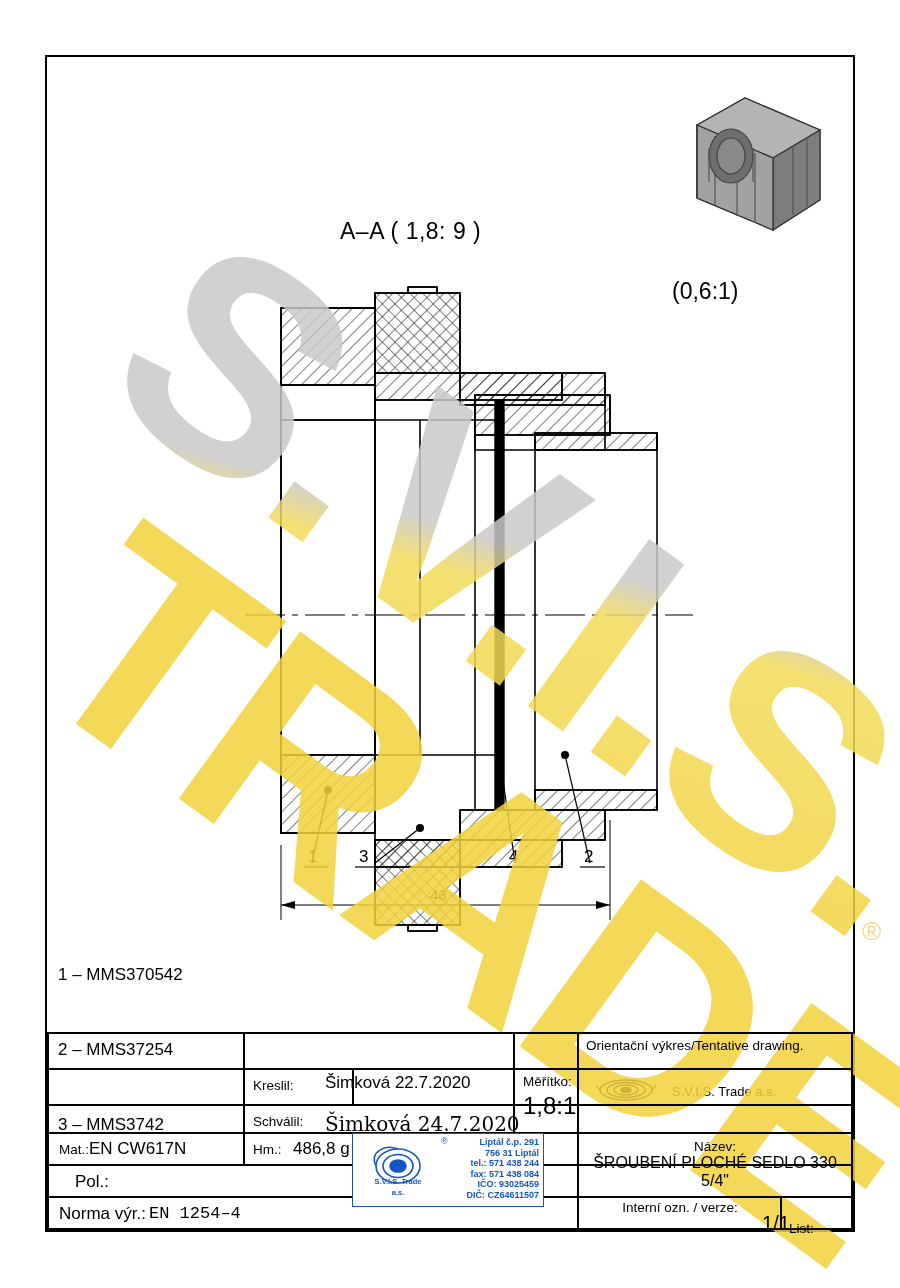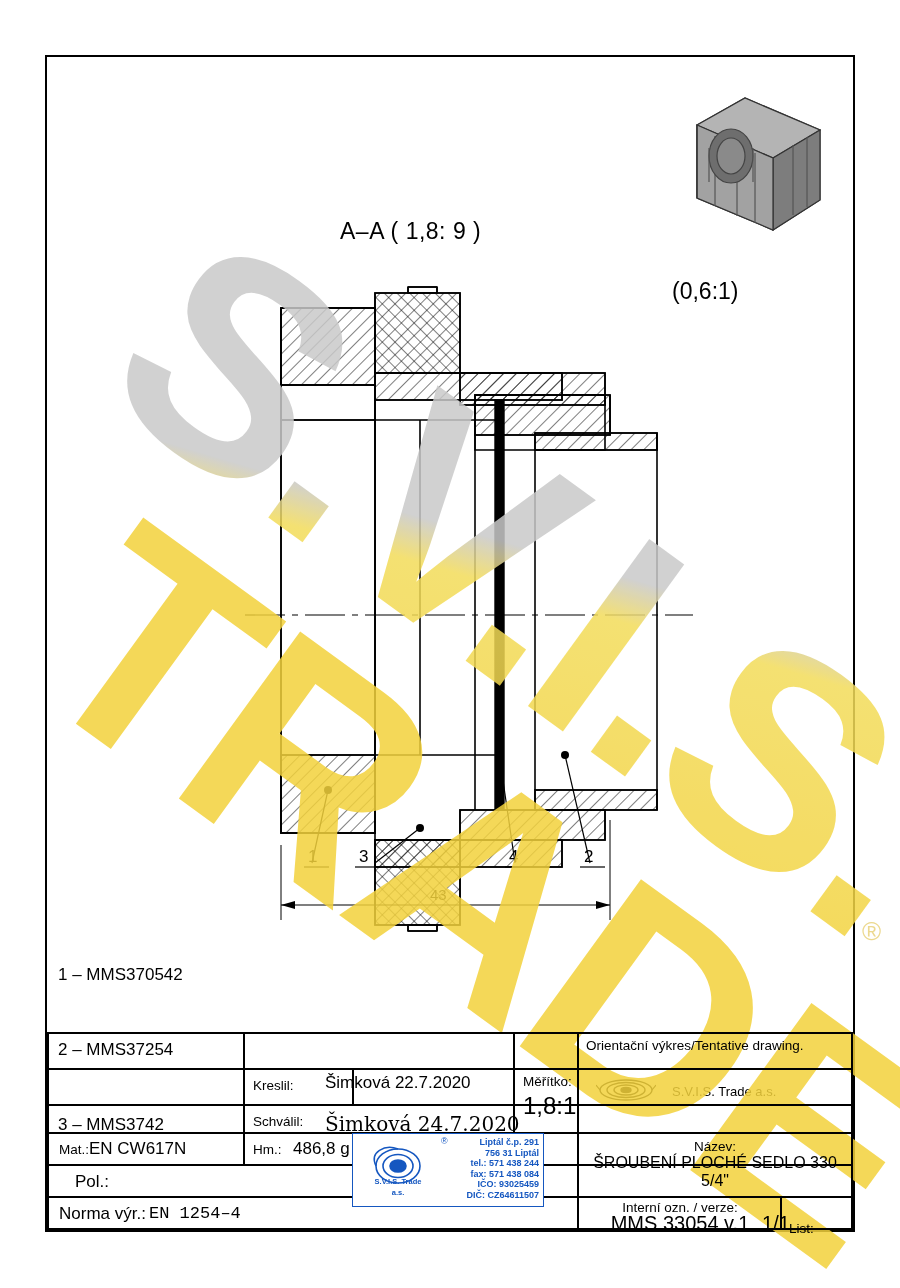--- a/index.html
+++ b/index.html
@@ -274,21 +274,20 @@
 
   <div class="cell val" style="left:6px;top:138px;margin-left:16px;">Pol.:</div>
 
   <div class="cell val" style="left:6px;top:170px;">Norma výr.:</div>
   <div class="cell val" style="left:96px;top:170px;font-family:Liberation Mono, monospace;">EN 1254–4</div>
 
   <div class="cell lbl center" style="left:534px;top:105px;width:268px;">Název:</div>
   <div class="cell center" style="left:534px;top:120px;width:268px;font-size:16px;">ŠROUBENÍ PLOCHÉ SEDLO 330 5/4"</div>
 
   <div class="cell lbl center" style="left:534px;top:166px;width:198px;">Interní ozn. / verze:</div>
-  <div class="cell center" style="left:534px;top:178px;width:198px;font-size:20px;">MMS 33054 v.1</div>
 
   <div class="cell lbl center" style="left:736px;top:166px;width:66px;text-align:left;margin-top:21px;">List:</div>
   <div class="cell center" style="left:696px;top:178px;width:66px;font-size:20px;">1/1</div>
 </div>
 
 <div class="svis-logo">
   <svg viewBox="0 0 60 28" xmlns="http://www.w3.org/2000/svg">
     <g fill="none" stroke="#000" stroke-width="1.4">
       <ellipse cx="30" cy="14" rx="26" ry="10"></ellipse>
       <ellipse cx="30" cy="14" rx="19" ry="7.5"></ellipse>

